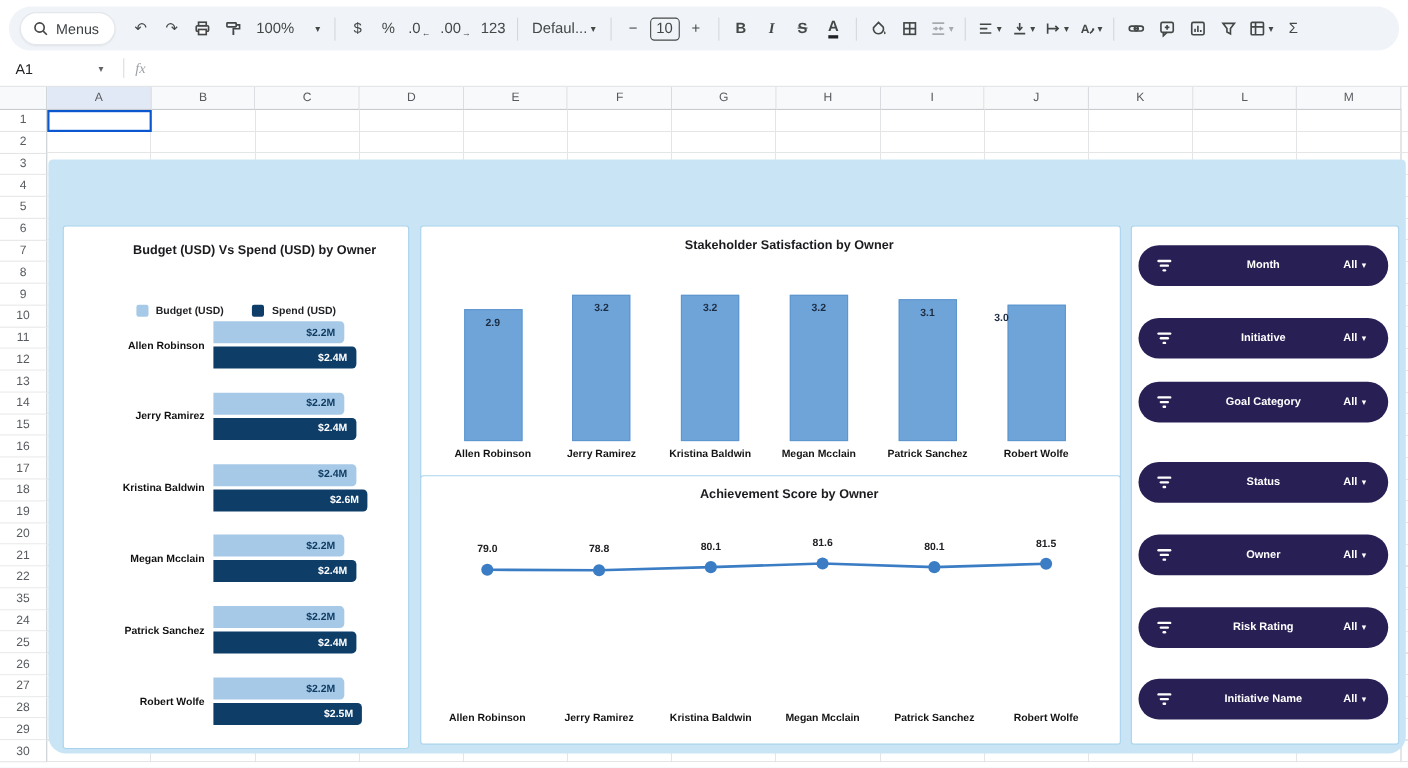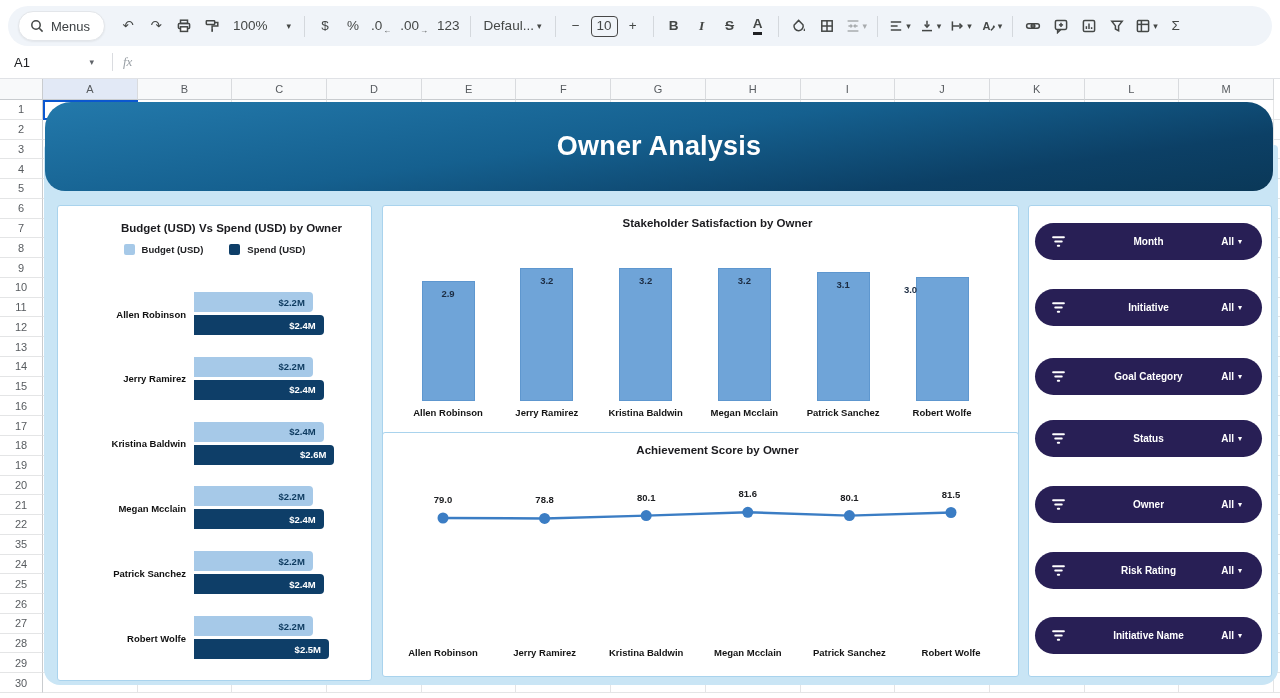--- a/index.html
+++ b/index.html
@@ -65,21 +65,21 @@
   .banner h1 { color:#fff; font-size:27px; font-weight:bold; letter-spacing:.2px; }
   .panel { position:absolute; background:#fff; border:1.5px solid #a9d3ed; border-radius:3px; }
   .p-budget { left:57px; top:126px; width:315px; height:476px; }
   .p-sat    { left:382px; top:126px; width:637px; height:250px; }
   .p-ach    { left:382px; top:353px; width:637px; height:245px; }
   .p-filter { left:1028px; top:126px; width:244px; height:472px;padding-left:36px; }
   .chart-title { position:absolute; left:0; right:0; text-align:center; font-size:11.5px; font-weight:bold; color:#1b1b1f;padding-left:34px; }
 
   
   .bc-legend { position:absolute; top:38px; left:0; right:0; display:flex; justify-content:center; gap:26px; }
-  .bc-legend .li { display:flex; align-items:center; gap:7px; font-size:9.5px; font-weight:bold; color:#202124; }
+  .bc-legend .li { display:flex; align-items:center; gap:7px; font-size:9.5px; font-weight:bold; color:#202124;margin-top:33px; }
   .bc-legend .sw { width:11px; height:11px; border-radius:2px; }
   .bc-group { position:absolute; left:0; width:100%; height:44px; }
   .bc-label { position:absolute; left:0; top:0; width:128px; height:44px; display:flex; align-items:center;
               justify-content:flex-end; font-size:9.5px; font-weight:bold; color:#111; text-align:right; }
   .bc-bar { position:absolute; left:136px; height:20px; border-radius:0 4px 4px 0; display:flex; align-items:center;
             justify-content:flex-end; padding-right:8px; font-size:9.5px; font-weight:bold; }
   
   .sat-bar { position:absolute; border:1px solid #5e97cf; }
   .sat-val { position:absolute; width:53px; text-align:center; font-size:9.5px; font-weight:bold; color:#1c2c42; }
   .sat-x   { position:absolute; width:110px; text-align:center; font-size:9.5px; font-weight:bold; color:#141414; }
@@ -334,23 +334,20 @@
         <div class="row-h">27</div>
         <div class="row-h">28</div>
         <div class="row-h">29</div>
         <div class="row-h">30</div>
       </div>
     <div class="a1-sel"></div>
 
     <div class="dashboard">
       <div class="dash-bg"></div>
 
-      <div class="banner">
-        <h1>Owner Analysis</h1>
-      </div>
 
       <div class="panel p-budget" id="budgetChart">
         <div class="chart-title" style="top:16px;">Budget (USD) Vs Spend (USD) by Owner</div>
         <div class="bc-legend" id="bcLegend">
             <div class="li">
               <span class="sw" style="background:#a6c9e8"></span>
               <span>Budget (USD)</span>
             </div>
             <div class="li">
               <span class="sw" style="background:#0e3e68"></span>
@@ -478,21 +475,21 @@
           </div>
           <div class="pill" style="top: 82.7px;">
             <svg class="f-ic" viewBox="0 0 16 16">
       <rect x="2" y="3" width="12" height="2" rx="1" fill="#fff"></rect>
       <rect x="4" y="7" width="8" height="2" rx="1" fill="#fff"></rect>
       <rect x="6.4" y="11" width="3.2" height="2" rx="1" fill="#fff"></rect>
             </svg>
     <span class="f-label">Initiative</span>
     <span class="f-all">All<span class="caret">▾</span></span>
           </div>
-          <div class="pill" style="top: 152px;">
+          <div class="pill" style="top: 141px;">
             <svg class="f-ic" viewBox="0 0 16 16">
       <rect x="2" y="3" width="12" height="2" rx="1" fill="#fff"></rect>
       <rect x="4" y="7" width="8" height="2" rx="1" fill="#fff"></rect>
       <rect x="6.4" y="11" width="3.2" height="2" rx="1" fill="#fff"></rect>
             </svg>
     <span class="f-label">Goal Category</span>
     <span class="f-all">All<span class="caret">▾</span></span>
           </div>
           <div class="pill" style="top: 214.1px;">
             <svg class="f-ic" viewBox="0 0 16 16">

